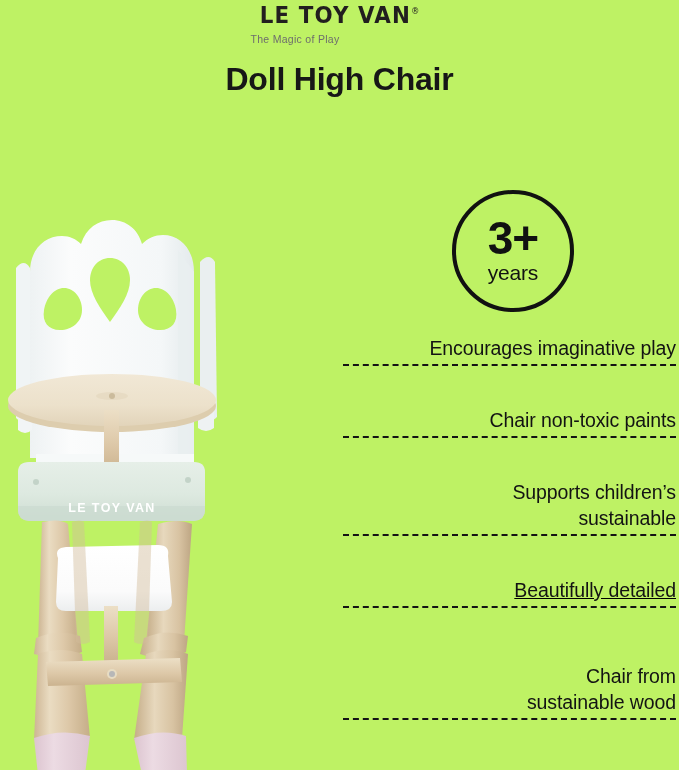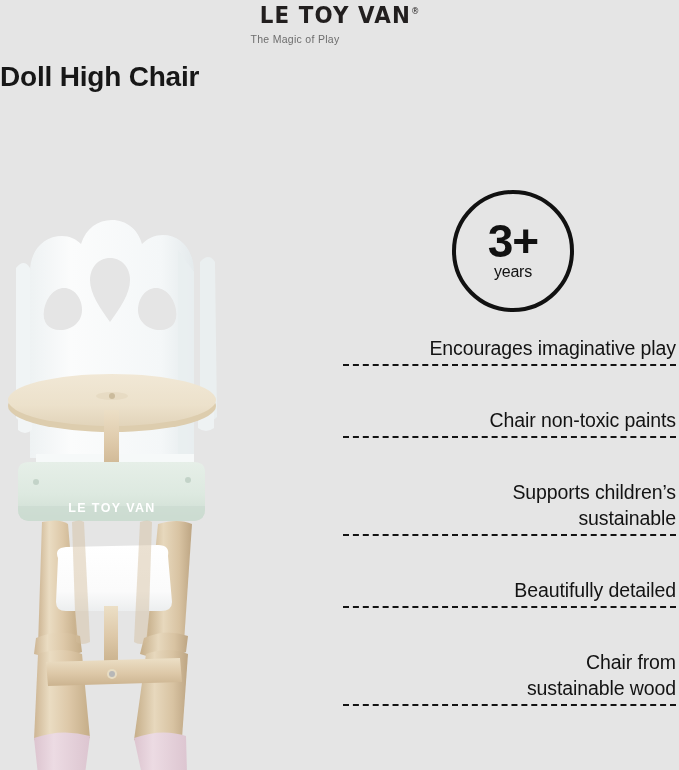--- a/index.html
+++ b/index.html
@@ -9,21 +9,21 @@
     height: 770px;
     background: #ffffff;
     font-family: "Liberation Sans", sans-serif;
     overflow: hidden;
   }
 
   #page {
     position: relative;
     width: 679px;
     height: 770px;
-    background: #e5e5e5;
+    background: #bef264;
   }
 
   
   .brand-logo {
     position: absolute;
     top: 2px;
     left: 0;
     width: 679px;
     text-align: center;
     font-family: "DejaVu Sans", sans-serif;
@@ -51,23 +51,24 @@
     font-size: 10.5px;
     letter-spacing: 0.3px;
     color: #6d6d6d;
   }
 
   .page-title {
     position: absolute;
     top: 61px;
     left: 0;
     width: 679px;
+    text-align: center;
     font-family: "Liberation Sans", sans-serif;
     font-weight: bold;
-    font-size: 28px;
+    font-size: 32px;
     letter-spacing: -0.2px;
     color: #171717;
   }
 
   
   .age-badge {
     position: absolute;
     left: 452px;
     top: 190px;
     width: 122px;
@@ -83,21 +84,21 @@
     font-family: "Liberation Sans", sans-serif;
     font-weight: bold;
     font-size: 46px;
     line-height: 0.92;
     color: #111111;
     letter-spacing: -1px;
     margin-top: -2px;
   }
   .age-badge .age-unit {
     font-family: "Liberation Sans", sans-serif;
-    font-size: 16px;
+    font-size: 21px;
     line-height: 1;
     color: #111111;
     margin-top: 2px;
     letter-spacing: -0.2px;
   }
 
   
   .features {
     position: absolute;
     left: 343px;
@@ -283,21 +284,21 @@
 
     <div class="feature-row" style="margin-bottom:41px;">
       <div class="feature-label">Chair non-toxic paints</div>
     </div>
 
     <div class="feature-row" style="margin-bottom:41px;">
       <div class="feature-label">Supports children’s
 sustainable</div>
     </div>
 
-    <div class="feature-row" style="margin-bottom:41px;">
+    <div class="feature-row" style="margin-bottom:55px;text-decoration:underline;">
       <div class="feature-label">Beautifully detailed</div>
     </div>
 
     <div class="feature-row">
       <div class="feature-label">Chair from
 sustainable wood</div>
     </div>
 
   </div>
 

